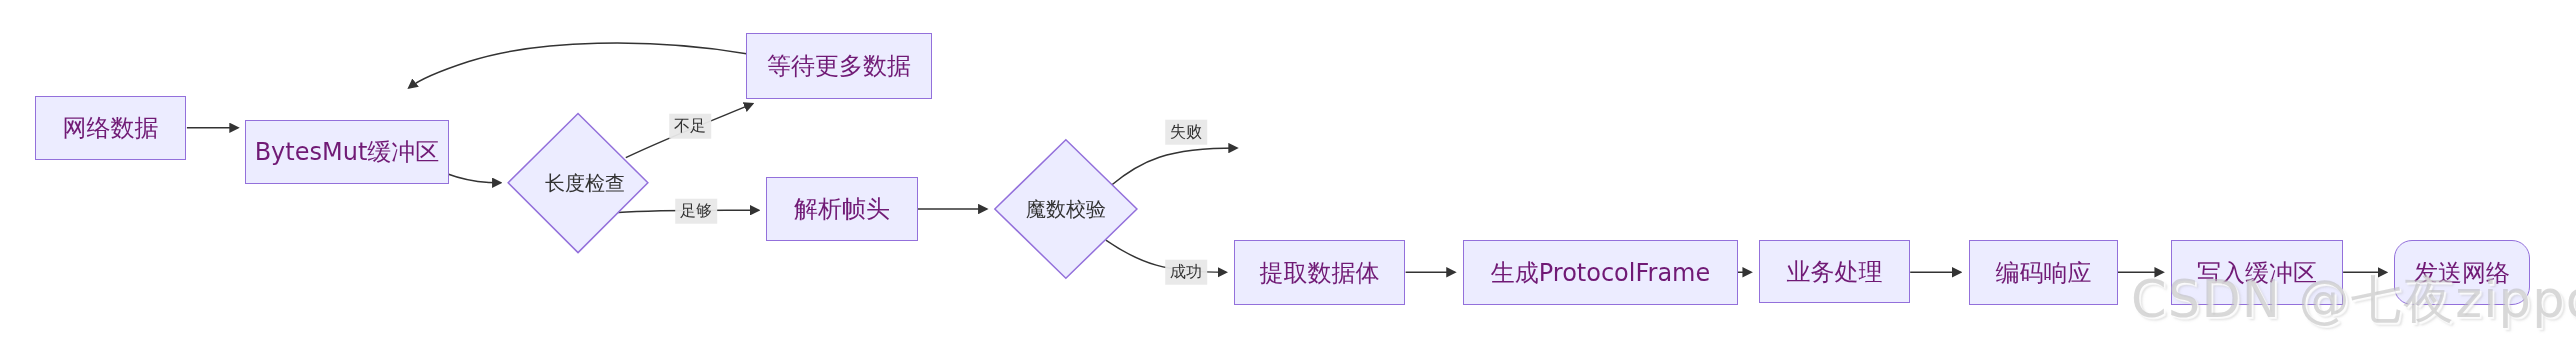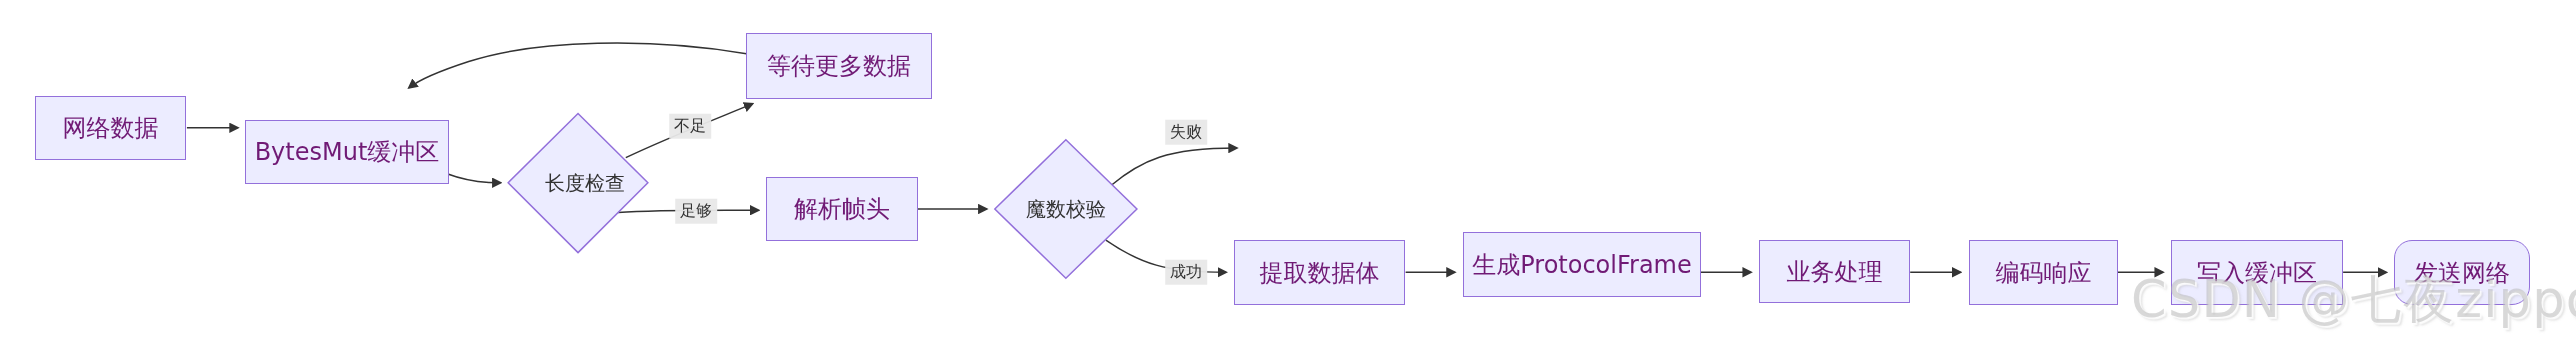--- a/index.html
+++ b/index.html
@@ -82,21 +82,21 @@
 
   <div class="node" style="left:746px;top:33px;width:186px;height:66px;">等待更多数据</div>
 
   <div class="node" style="left:766px;top:177px;width:152px;height:64px;">解析帧头</div>
 
   <div class="diamond-label" style="left:1066px;top:209px;">魔数校验</div>
 
 
   <div class="node" style="left:1234px;top:240px;width:171px;height:65px;">提取数据体</div>
 
-  <div class="node" style="left:1463px;top:232px;width:238px;height:65px;">生成ProtocolFrame</div>
+  <div class="node" style="left:1463px;top:240px;width:275px;height:65px;">生成ProtocolFrame</div>
 
   <div class="node" style="left:1759px;top:240px;width:151px;height:63px;">业务处理</div>
 
   <div class="node" style="left:1969px;top:240px;width:149px;height:65px;">编码响应</div>
 
   <div class="node" style="left:2171px;top:240px;width:172px;height:65px;">写入缓冲区</div>
 
   <div class="node" style="left:2394px;top:240px;width:136px;height:65px;border-radius:18px;">发送网络</div>
 
   <div class="edge-label" style="left:690px;top:126px;">不足</div>

